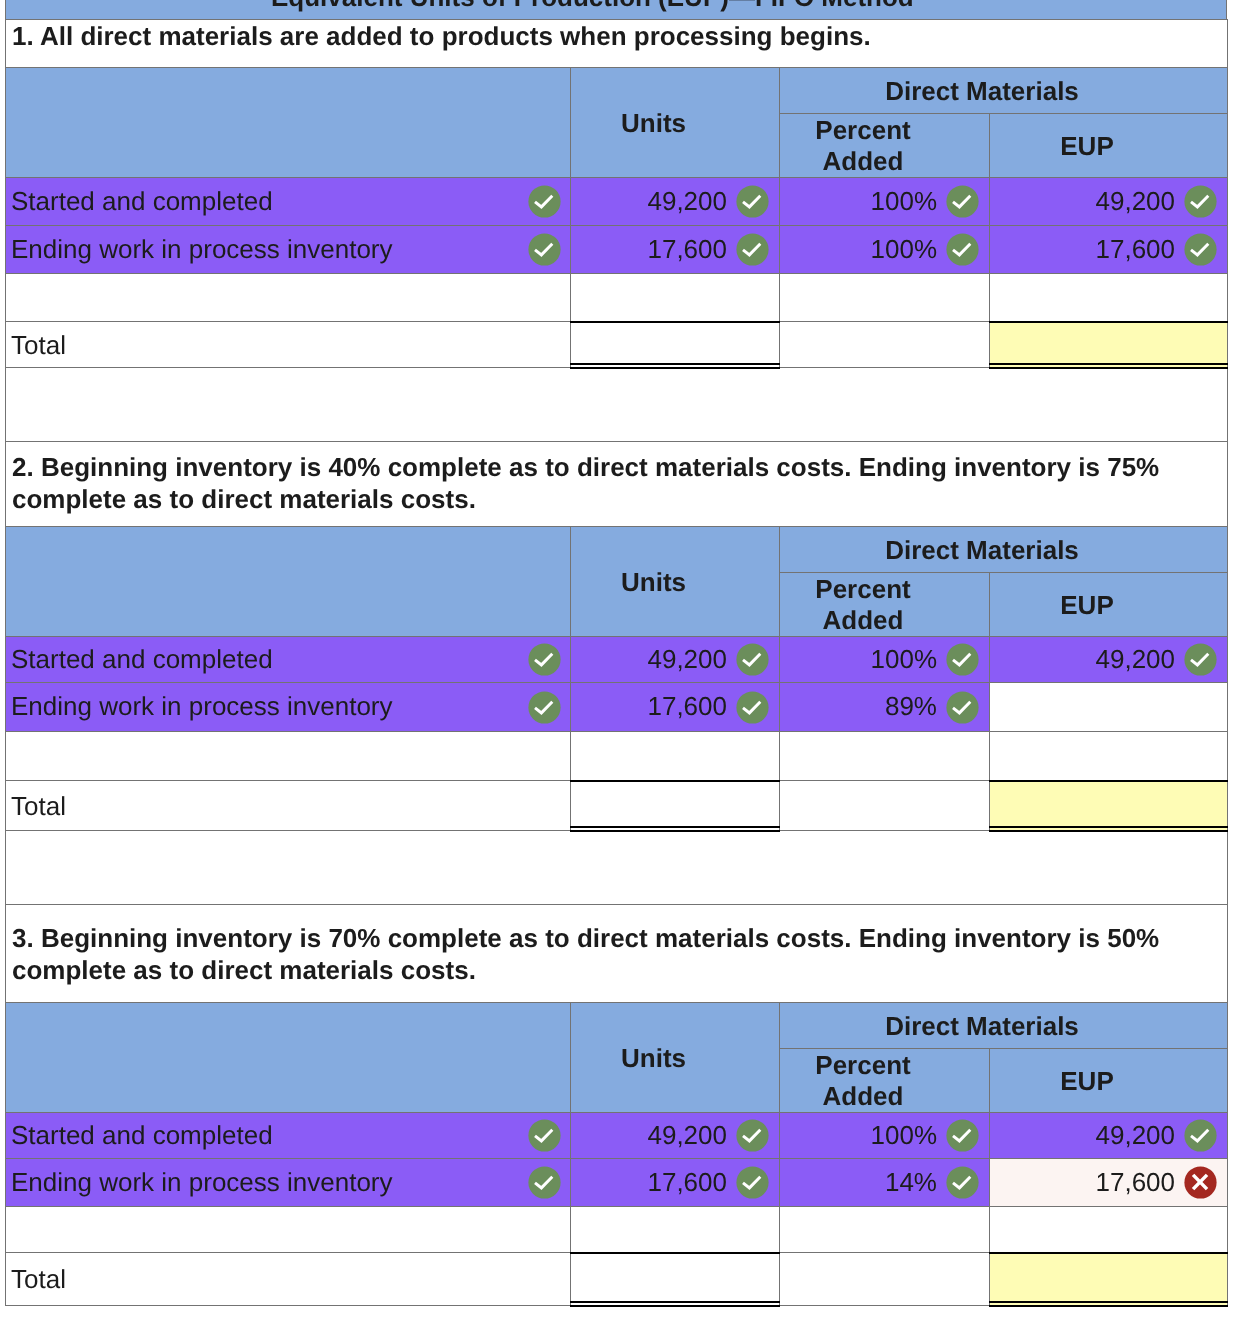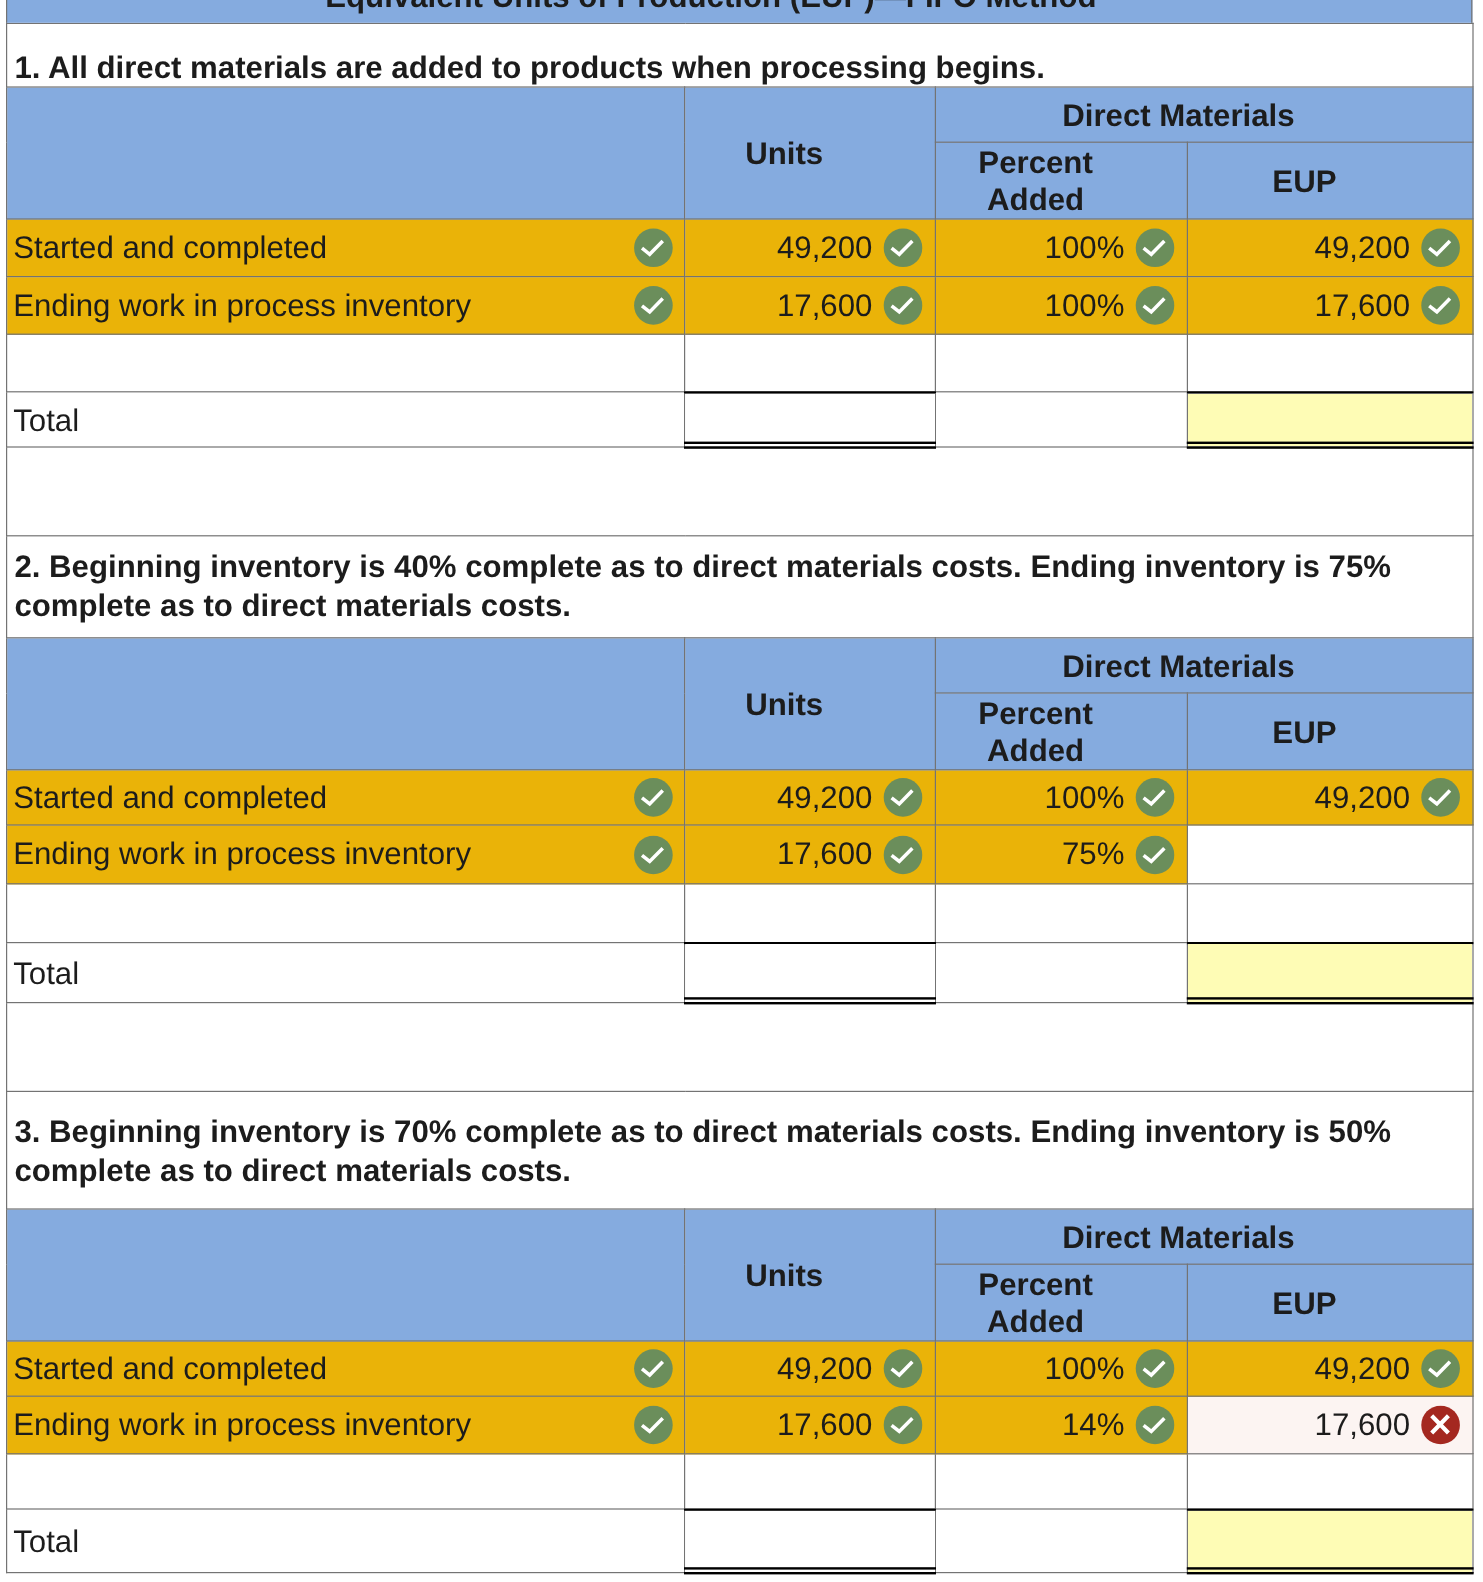--- a/index.html
+++ b/index.html
@@ -16,21 +16,21 @@
             border-left:1px solid #737373;border-right:1px solid #737373;box-sizing:border-box;}
   .titlebar span{position:absolute;left:265px;top:-19px;
                  font-weight:bold;font-size:26px;line-height:32px;white-space:nowrap;color:#1c1c1c;}
 
   .prompt{font-weight:bold;font-size:26px;line-height:32px;color:#1c1c1c;
           padding-left:6px;padding-right:40px;}
 
   table.sheet td.hdr{background:#85ABDF;font-weight:bold;text-align:center;padding-right:43px;}
   table.sheet td.hdr-blank{background:#85ABDF;}
 
-  .tint{background:#eab308;}
+  .tint{background:#8b5cf6;}
   .wrongtint{background:#FCF4F2;}
   .plain{background:#ffffff;}
 
   table.sheet td.labelcell{padding:0 9px 0 5px;text-align:left;}
   table.sheet td.numcell{padding:0 10px 0 6px;text-align:center;}
 
   .cellflex{display:flex;align-items:center;justify-content:flex-end;gap:9px;}
   .labelcell .cellflex{justify-content:space-between;}
   .markwrap{flex:0 0 33px;width:33px;height:33px;display:block;}
   .mark{width:33px;height:33px;display:block;}
@@ -54,21 +54,21 @@
         <table class="sheet">
           <colgroup>
             <col style="width:565px">
             <col style="width:209px">
             <col style="width:210px">
             <col style="width:238px">
           </colgroup>
           <tbody>
             <tr style="height:47px">
               <td colspan="4" style="height:47px;vertical-align:top">
-                <div class="prompt" style="padding-top:20px">1. All direct materials are added to products when processing begins.</div>
+                <div class="prompt" style="padding-top:0">1. All direct materials are added to products when processing begins.</div>
               </td>
             </tr>
             <tr>
               <td class="hdr-blank" rowspan="2"></td>
               <td class="hdr" rowspan="2">Units</td>
               <td class="hdr" colspan="2" style="height:45px">Direct Materials</td>
             </tr>
             <tr>
               <td class="hdr" style="height:63px;line-height:31px"><span>Percent</span><br><span>Added</span></td>
               <td class="hdr">EUP</td>
@@ -272,21 +272,21 @@
                   <span class="markwrap">
                     <svg class="mark" viewBox="0 0 33 33">
                       <circle cx="16.5" cy="16.5" r="16.1" fill="#6B8E5B"></circle>
                       <path d="M7.0 16.8 L13.4 21.9 L24.3 10.8" fill="none" stroke="#fff" stroke-width="2.95" stroke-linecap="butt" stroke-linejoin="miter"></path>
                     </svg>
                   </span>
                 </div>
               </td>
               <td class="tint numcell">
                 <div class="cellflex">
-                  <span class="valtext">75%</span>
+                  <span class="valtext">89%</span>
                   <span class="markwrap">
                     <svg class="mark" viewBox="0 0 33 33">
                       <circle cx="16.5" cy="16.5" r="16.1" fill="#6B8E5B"></circle>
                       <path d="M7.0 16.8 L13.4 21.9 L24.3 10.8" fill="none" stroke="#fff" stroke-width="2.95" stroke-linecap="butt" stroke-linejoin="miter"></path>
                     </svg>
                   </span>
                 </div>
               </td>
               <td class="plain numcell">
                 <div class="cellflex">

